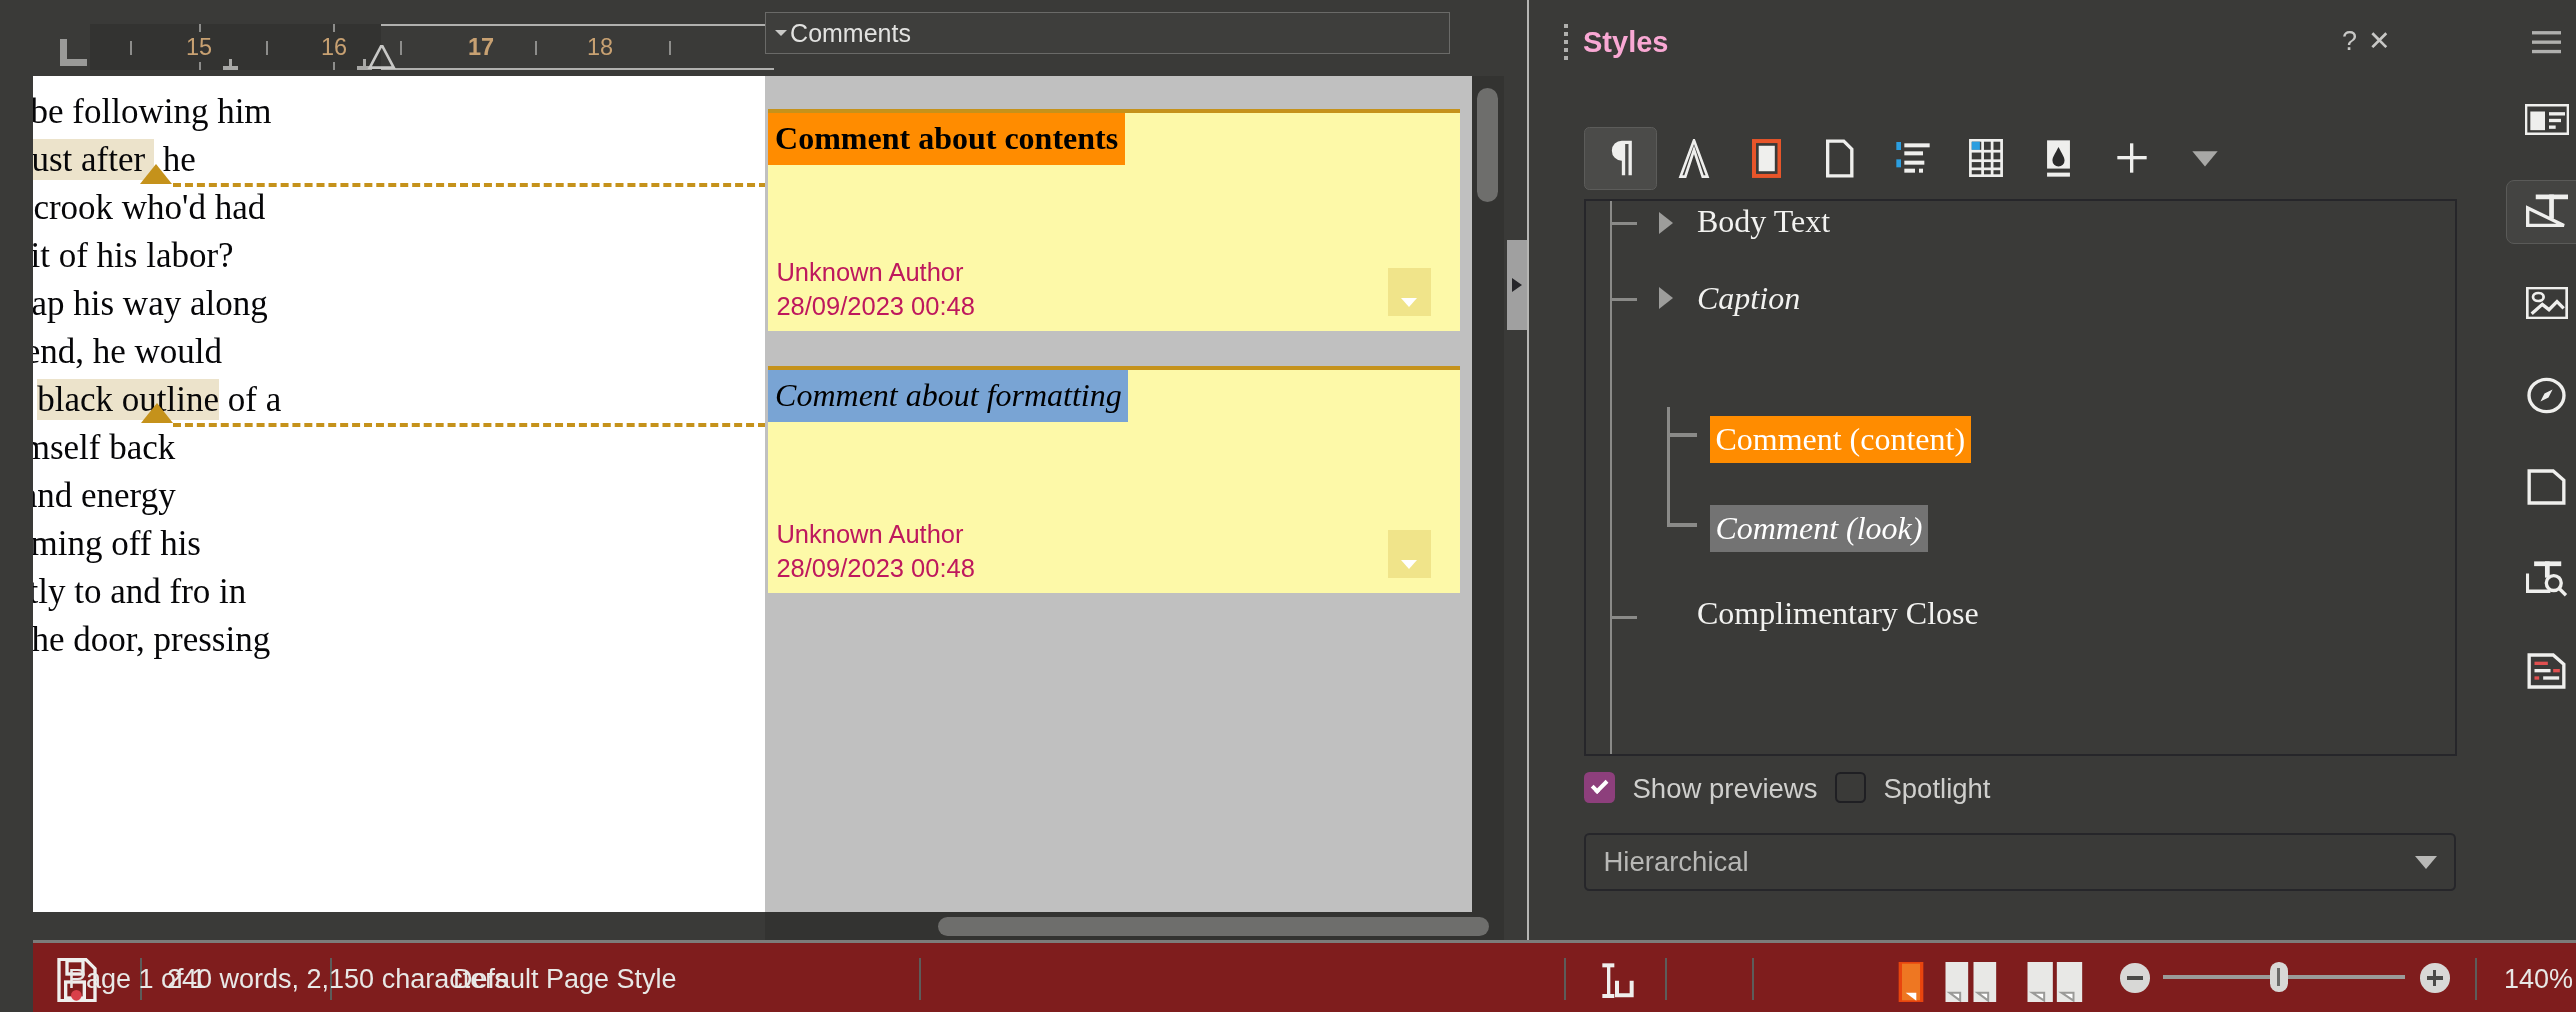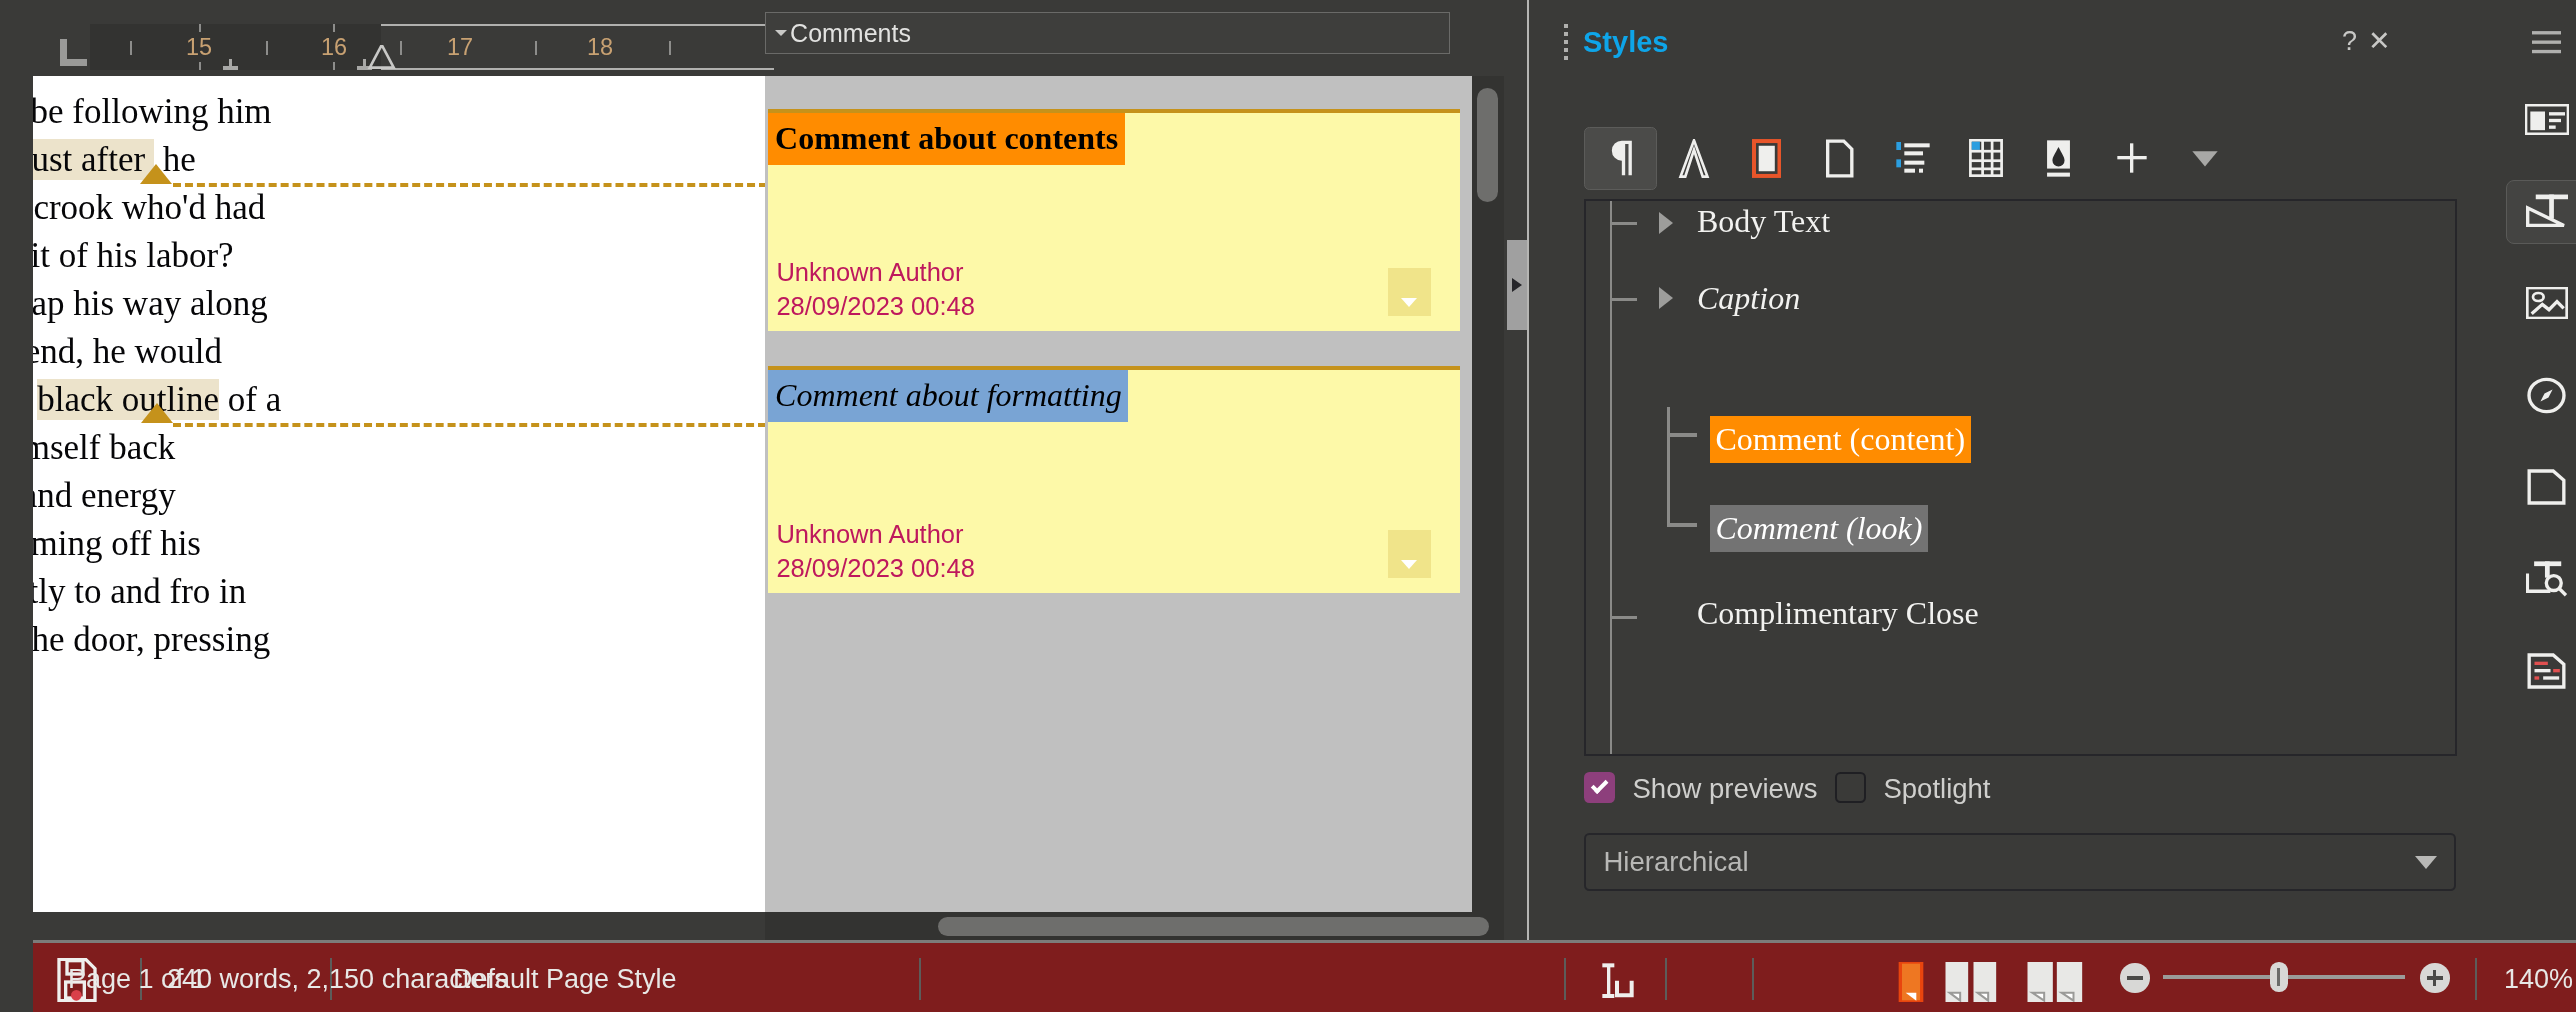--- a/index.html
+++ b/index.html
@@ -232,21 +232,21 @@
   .grip {
     position: absolute; left: 35px; top: 24px;
     width: 4px; height: 38px;
   }
   .grip i {
     position: absolute; left: 0; width: 4px; height: 4px;
     background: #b0b0ae;
   }
   .panel-title {
     position: absolute; left: 54px; top: 23.5px;
-    color: #0ea5e9; font-size: 29px; line-height: 36px;
+    color: #f9a8d4; font-size: 29px; line-height: 36px;
     font-weight: bold;
   }
   .panel-help {
     position: absolute; left: 813px; top: 24px;
     color: #c8c8c6; font-size: 27px; line-height: 34px;
   }
   .panel-close {
     position: absolute; left: 839px; top: 24px;
     color: #c8c8c6; font-size: 27px; line-height: 34px;
   }
@@ -439,21 +439,21 @@
       <div class="ruler-page" style="left:291px;width:393px;"></div>
       <div class="ruler-tick" style="left:40px;"></div>
       <div class="ruler-tick-top" style="left:109px;"></div>
       <div class="ruler-tick-bot" style="left:109px;"></div>
       <div class="ruler-num" style="left:109px;">15</div>
       <div class="ruler-tick" style="left:176px;"></div>
       <div class="ruler-tick-top" style="left:243px;"></div>
       <div class="ruler-tick-bot" style="left:243px;"></div>
       <div class="ruler-num" style="left:244px;">16</div>
       <div class="ruler-tick" style="left:310px;"></div>
-      <div class="ruler-num" style="left:370px;">17</div>
+      <div class="ruler-num" style="left:391px;font-weight:bold;">17</div>
       <div class="ruler-tick" style="left:445px;"></div>
       <div class="ruler-num" style="left:510px;">18</div>
       <div class="ruler-tick" style="left:579px;"></div>
       <div class="tabstop" style="left:133px;">
           <i class="a"></i>
           <i class="b"></i>
         </div>
       <div class="tabstop" style="left:267px;">
           <i class="a"></i>
           <i class="b"></i>

